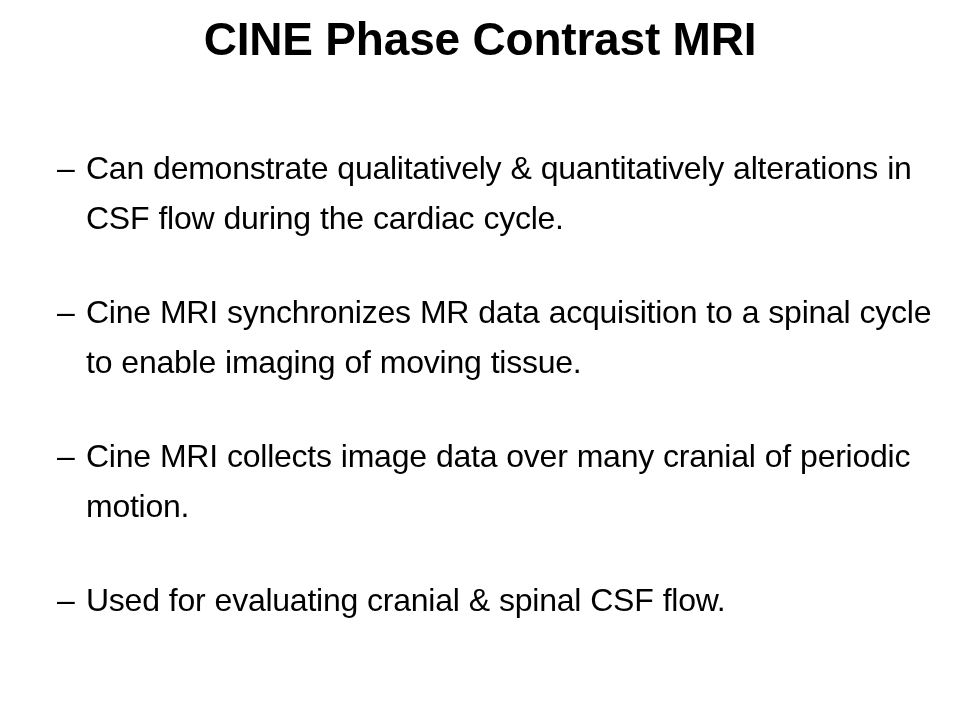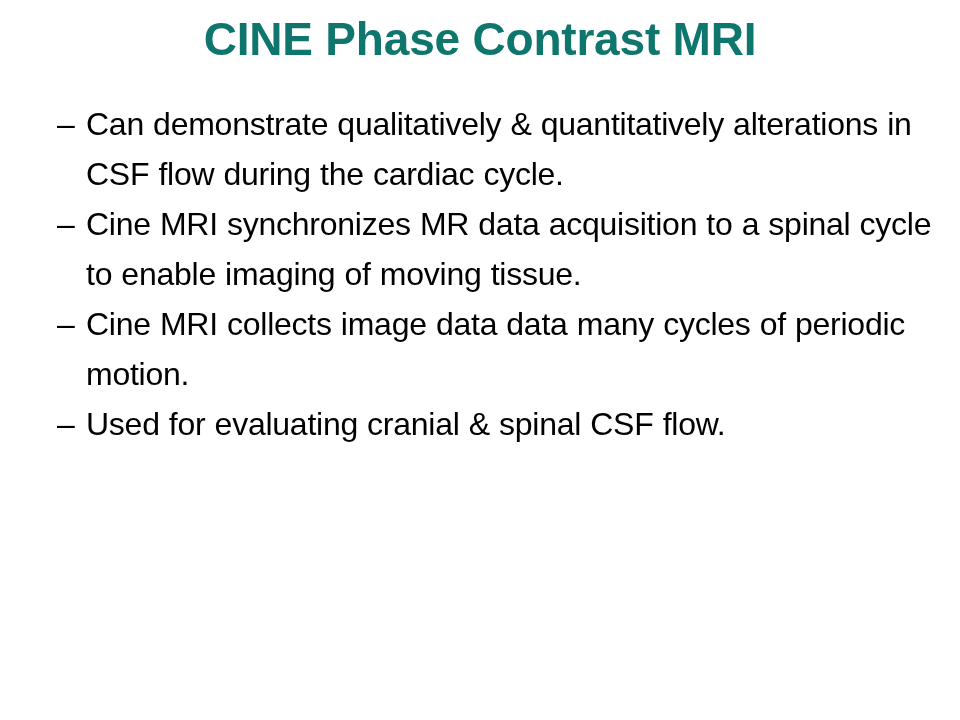--- a/index.html
+++ b/index.html
@@ -26,21 +26,21 @@
     position: absolute;
     left: 0;
     top: 11px;
     width: 960px;
     text-align: center;
     font-size: 46px;
     font-weight: bold;
     line-height: 56px;
     letter-spacing: -0.2px;
     white-space: nowrap;
-    color: #0f766e;
+    color: #000000;
   }
   .bullet-list {
     position: absolute;
     left: 57px;
     top: 99px;
     width: 880px;
     margin: 0;
     padding: 0;
     list-style: none;
   }
@@ -60,20 +60,21 @@
     position: absolute;
     left: 0;
     top: 0;
     width: 29px;
     font-size: 32px;
     line-height: 50px;
     color: #000000;
   }
   .bullet-text {
     display: block;
+    margin-top: 44px;
   }
 </style>
 </head>
 <body>
 
 <div class="slide">
 
   <div class="slide-title">CINE Phase Contrast MRI</div>
 
   <ul class="bullet-list">
@@ -83,21 +84,21 @@
       <span class="bullet-text">Can demonstrate qualitatively &amp; quantitatively alterations in CSF flow during the cardiac cycle.</span>
     </li>
 
     <li class="bullet-item">
       <span class="bullet-marker">–</span>
       <span class="bullet-text">Cine MRI synchronizes MR data acquisition to a spinal cycle to enable imaging of moving tissue.</span>
     </li>
 
     <li class="bullet-item">
       <span class="bullet-marker">–</span>
-      <span class="bullet-text">Cine MRI collects image data data many cycles of periodic motion.</span>
+      <span class="bullet-text">Cine MRI collects image data over many cranial of periodic motion.</span>
     </li>
 
     <li class="bullet-item">
       <span class="bullet-marker">–</span>
       <span class="bullet-text">Used for evaluating cranial &amp; spinal CSF flow.</span>
     </li>
 
   </ul>
 
 </div>

